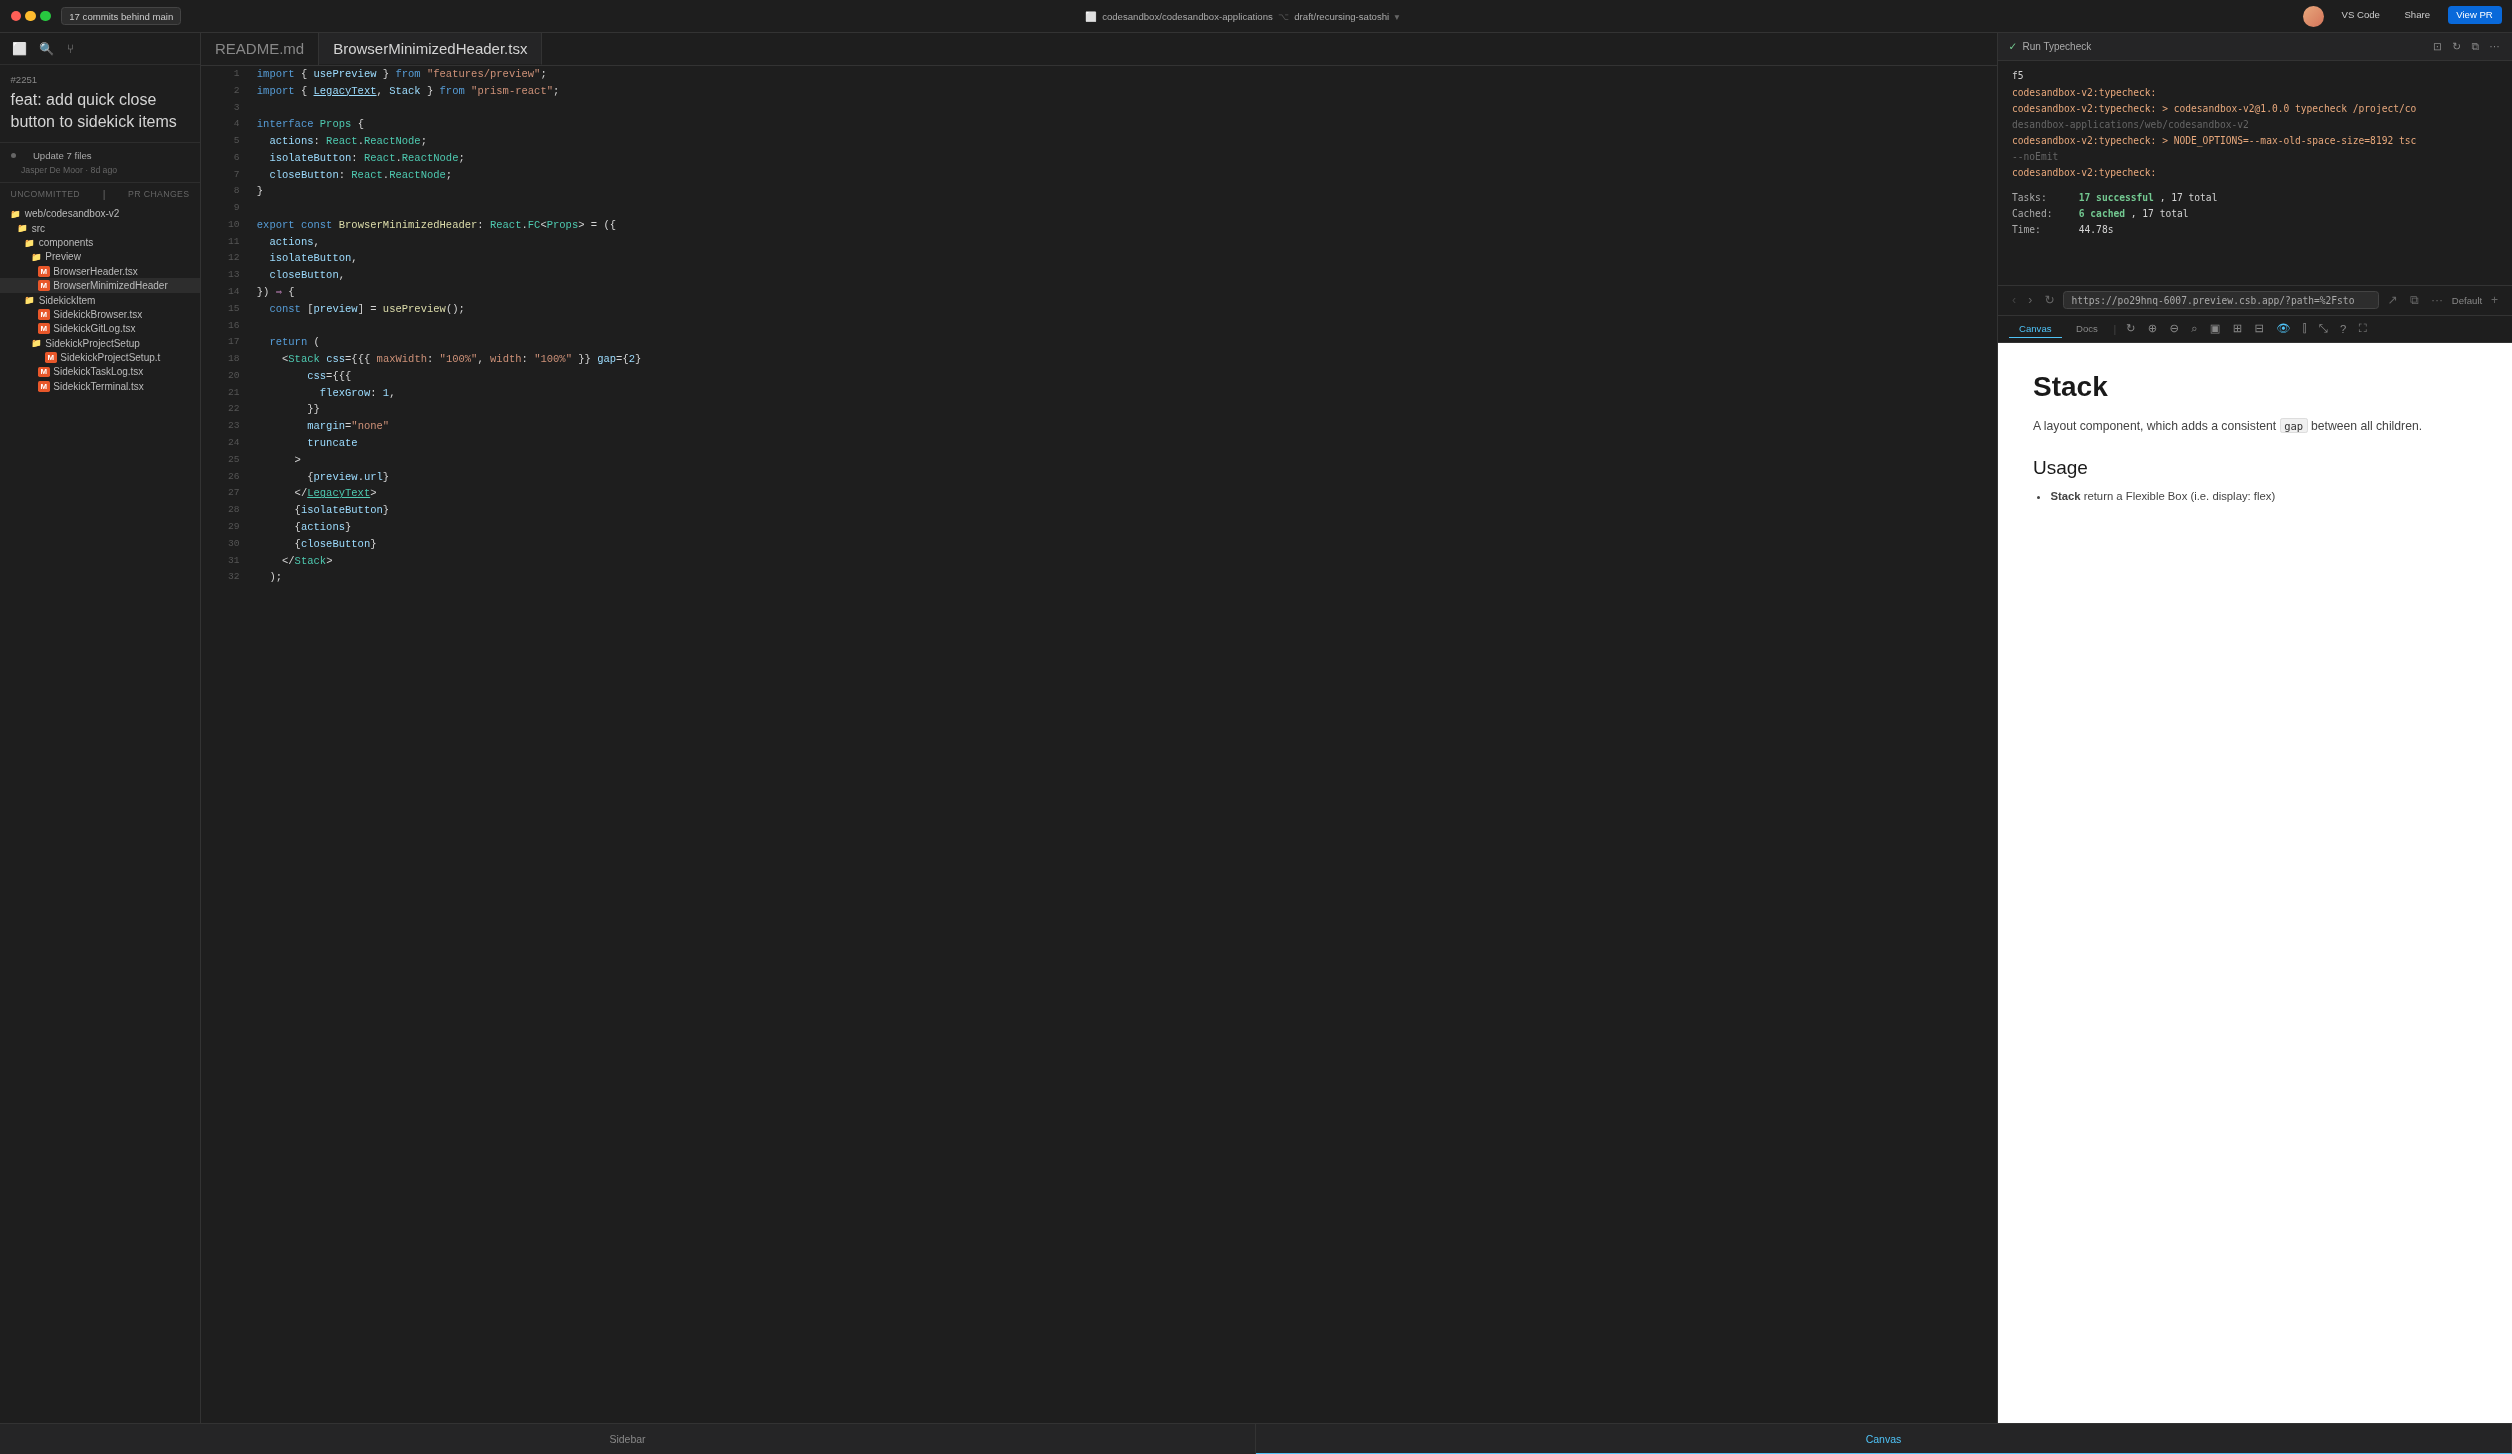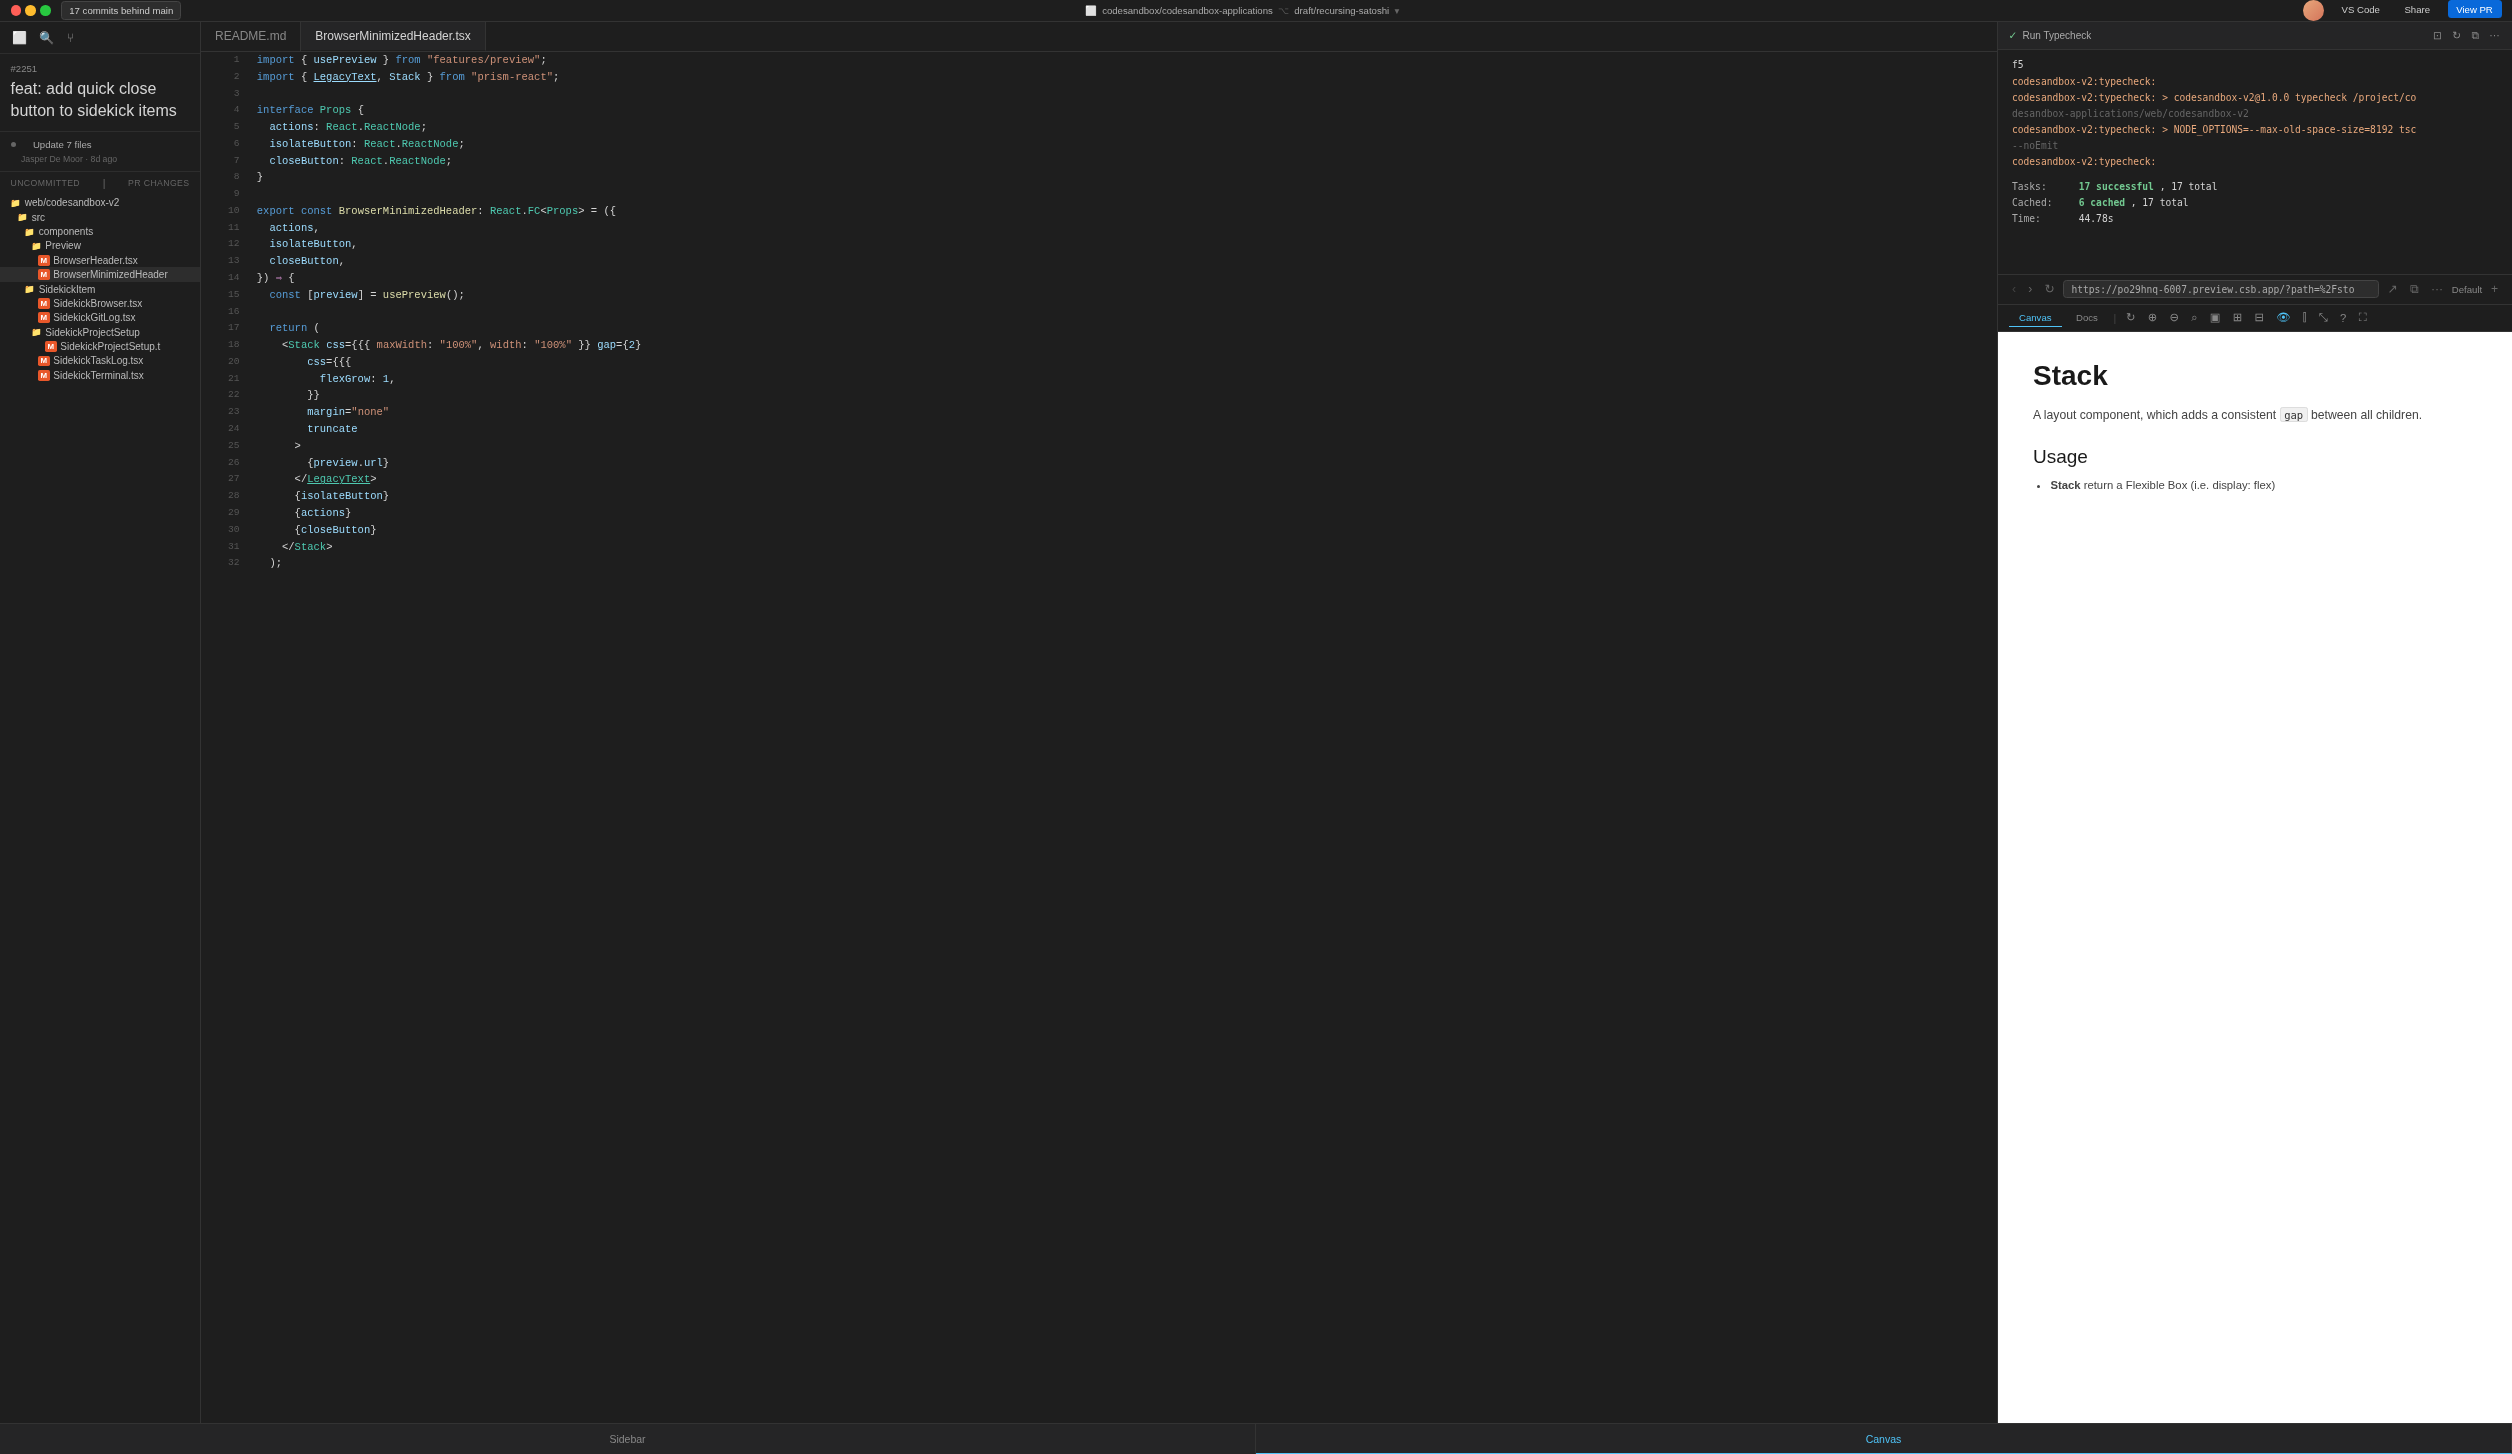--- a/index.html
+++ b/index.html
@@ -14,21 +14,21 @@
       flex-direction: column;
     }
 
     
     .top-bar {
       display: flex;
       align-items: center;
       background: #1e1e1e;
       border-bottom: 0.9px solid #333;
       padding: 0 10.5px;
-      height: 22px;
+      height: 33px;
       flex-shrink: 0;
       gap: 7px;
     }
     .top-bar-left {
       display: flex;
       align-items: center;
       gap: 7px;
     }
     .window-controls {
       display: flex;
@@ -206,21 +206,21 @@
       min-width: 0;
     }
     .editor-tabs {
       display: flex;
       background: #1e1e1e;
       border-bottom: 0.9px solid #333;
       flex-shrink: 0;
     }
     .editor-tab {
       padding: 7px 14px;
-      font-size: 12px;
+      font-size: 15px;
       color: #888;
       cursor: pointer;
       border-right: 0.9px solid #333;
       white-space: nowrap;
     }
     .editor-tab.active {
       color: #d4d4d4;
       background: #252526;
       border-bottom: 1.7px solid #1e1e1e;
     }

